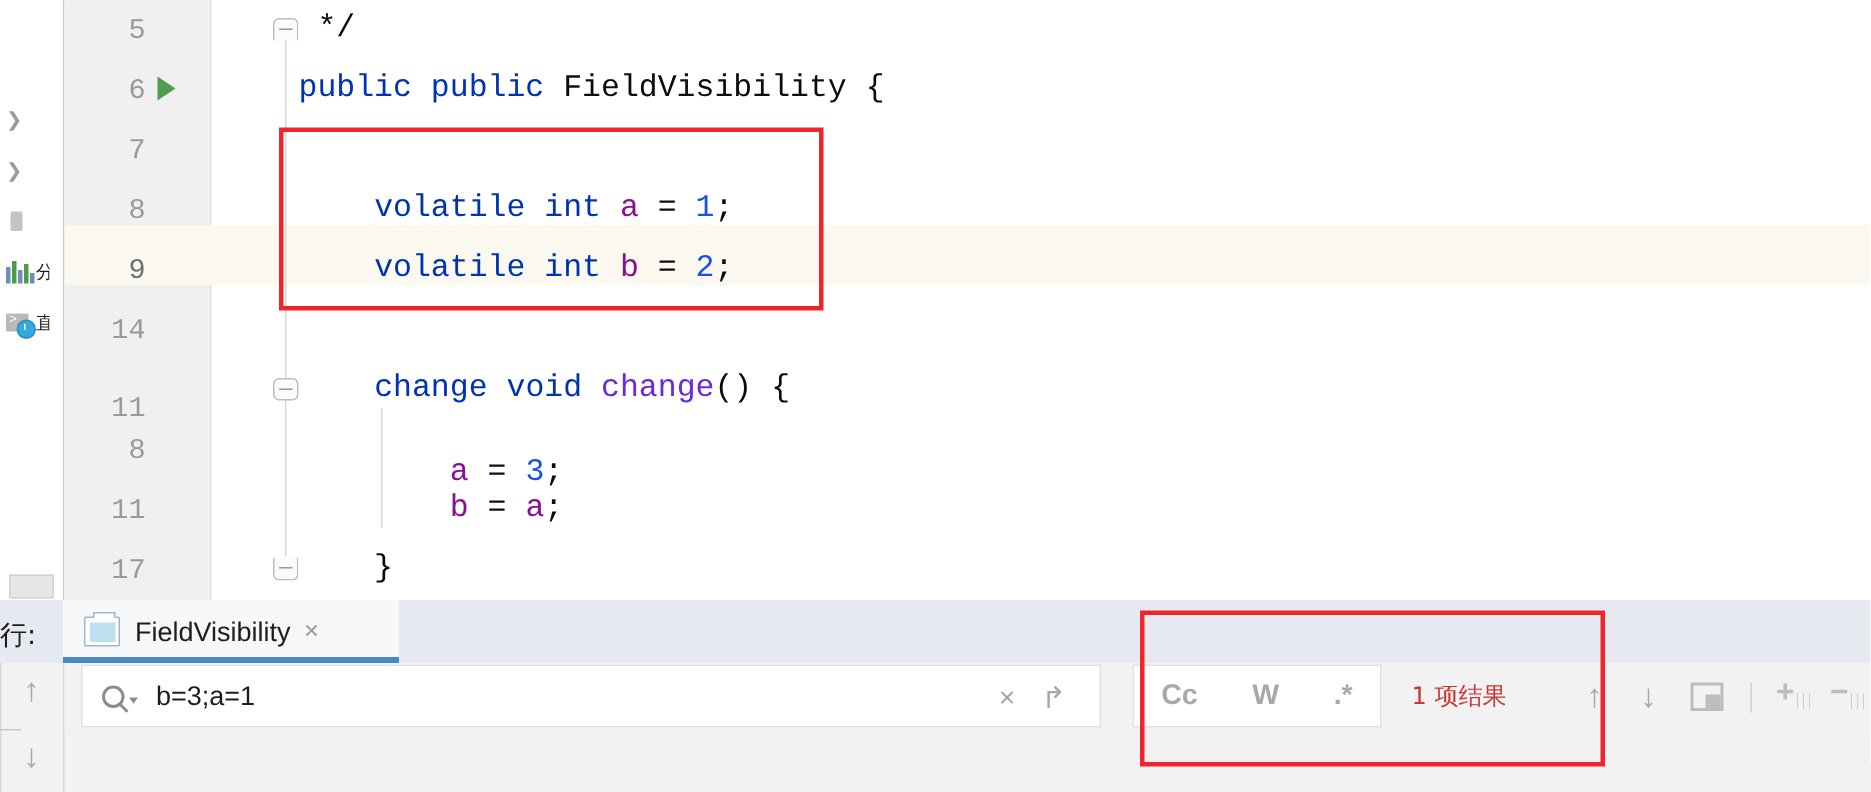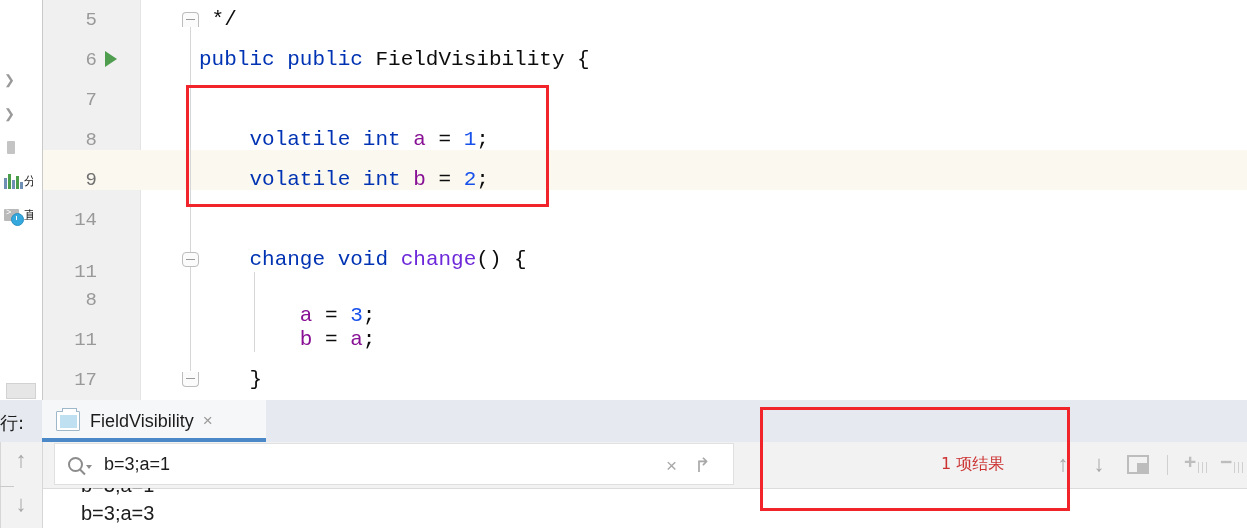--- a/index.html
+++ b/index.html
@@ -215,42 +215,42 @@
     <div class="searchbar">
 
       <div class="search-input">
         <span class="mag"></span>
         <span class="magcar"></span>
         <span class="search-val">b=3;a=1</span>
         <span class="si-clear">×</span>
         <span class="si-ml">↰</span>
       </div>
 
+      <div class="matchopts">
+        <span class="mopt">Cc</span>
+        <span class="mopt">W</span>
+        <span class="mopt">.*</span>
+      </div>
 
       <div class="results">1 项结果</div>
 
       <div class="tb-icon" style="left:1007px;">↑</div>
       <div class="tb-icon" style="left:1043px;">↓</div>
 
       <div class="softwrap" style="left:1084px;"></div>
       <div class="vdiv" style="left:1124px;"></div>
 
       <div class="pmicon" style="left:1141px;">
         <span class="pm-sign">+</span>
         <span class="pm-lines"></span>
       </div>
       <div class="pmicon" style="left:1177px;">
         <span class="pm-sign">−</span>
         <span class="pm-lines"></span>
       </div>
 
     </div>
 
-    <div class="console">
-      <div class="console-top"></div>
-      <div class="cline" style="top:-14px;">b=3;a=1</div>
-      <div class="cline" style="top:14px;">b=3;a=3</div>
-    </div>
 
     <div class="annot" style="left:760px;top:7px;width:310px;height:104px;"></div>
   </div>
 
 </div>
 
 </body></html>

